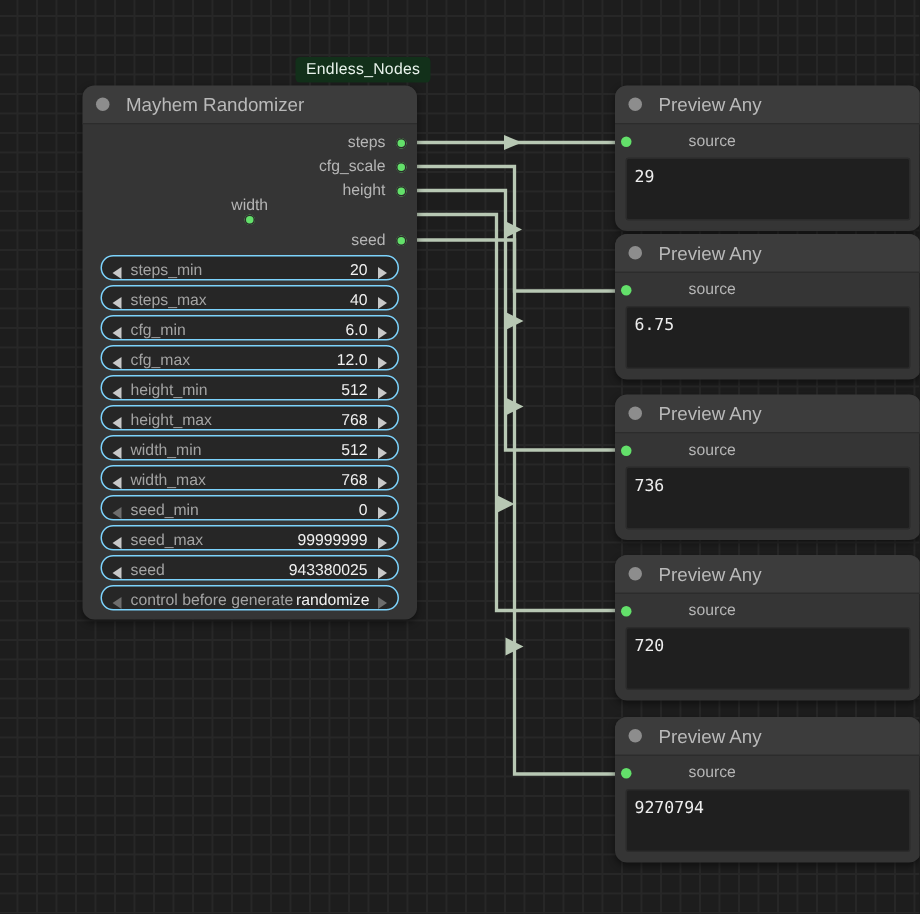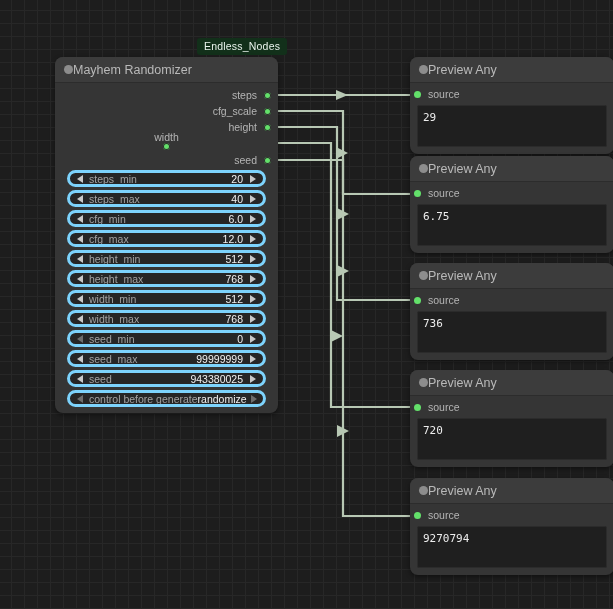--- a/index.html
+++ b/index.html
@@ -46,20 +46,21 @@
     background:#3c3c3c;
     border-bottom:1px solid #2c2c2c;
     padding-left:9px;
     box-sizing:border-box;
   }
   .collapse-dot{
     width:9px;height:9px;border-radius:50%;
     background:#8d8d8d;flex:0 0 auto;
   }
   .node-title-text{
+    margin-left:11px;
     color:#b9b9b9;
     font-size:12.5px;
     white-space:nowrap;
   }
 
   
   #mayhem{left:55px;top:57px;width:223px;height:356px;}
   .out-slot{
     position:absolute;right:0;height:14px;
     display:flex;align-items:center;justify-content:flex-end;
@@ -73,23 +74,23 @@
     background:#63e06a;
     box-shadow:0 0 0 1px #2c2c2c inset;
     margin-left:7px;margin-right:7px;flex:0 0 auto;
   }
   .widgets{position:absolute;left:0;right:0;}
   .widget{
     position:relative;
     height:17px;
     margin:0 12px 3px 12px;
     background:#262626;
-    border:3px solid #7dd3fc;
+    border:1px solid #7dd3fc;
     border-radius:9px;
-    display:flex;align-items:center;
+    display:flex;align-items:flex-end;
     box-sizing:border-box;
     overflow:hidden;
   }
   .arrow{
     width:0;height:0;flex:0 0 auto;
     border-top:4px solid transparent;
     border-bottom:4px solid transparent;
   }
   .arrow-l{border-right:6px solid #c8c8c8;margin-left:7px;}
   .arrow-r{border-left:6px solid #c8c8c8;margin-right:7px;}
@@ -103,21 +104,21 @@
     color:#f0f0f0;font-size:10.5px;margin-right:7px;
     white-space:nowrap;
   }
   .widget.combo .w-label{flex:0 0 auto;}
   .widget.combo .w-value{flex:1 1 auto;text-align:center;margin-right:0;padding-right:4px;}
 
   
   .preview{width:204px;left:410px;}
   .pv-slot{
     position:absolute;left:0;top:30px;height:14px;
-    display:flex;align-items:center;
+    display:flex;align-items:center;gap:31px;
   }
   .pv-dot{
     width:7px;height:7px;border-radius:50%;
     background:#63e06a;margin-left:4px;margin-right:7px;flex:0 0 auto;
   }
   .pv-label{color:#b5b5b5;font-size:10.5px;}
   .pv-box{
     position:absolute;left:7px;right:7px;top:48px;
     background:#1f1f1f;
     border:1px solid #2b2b2b;

